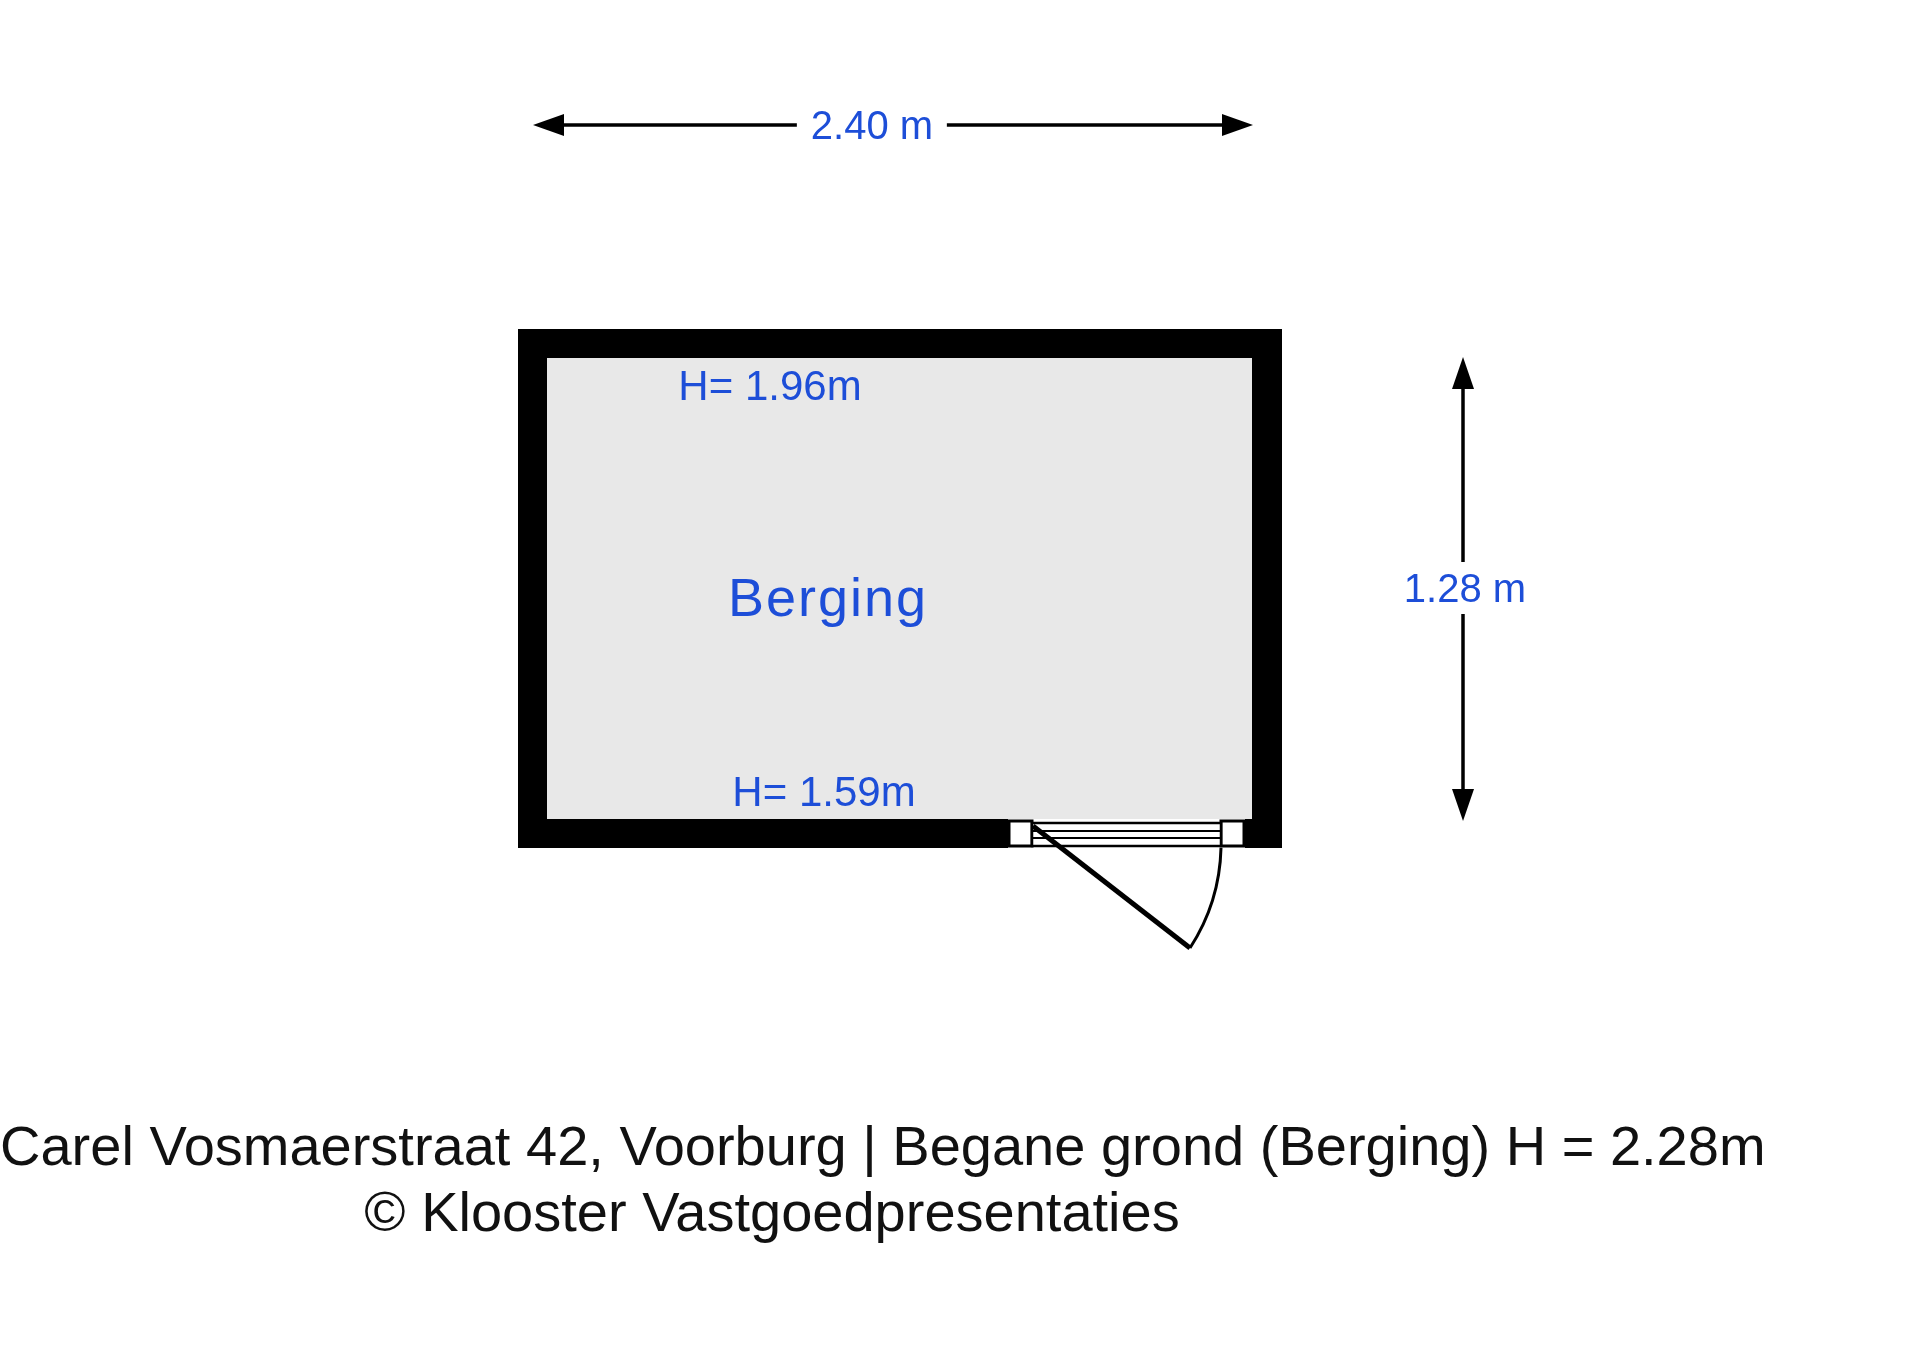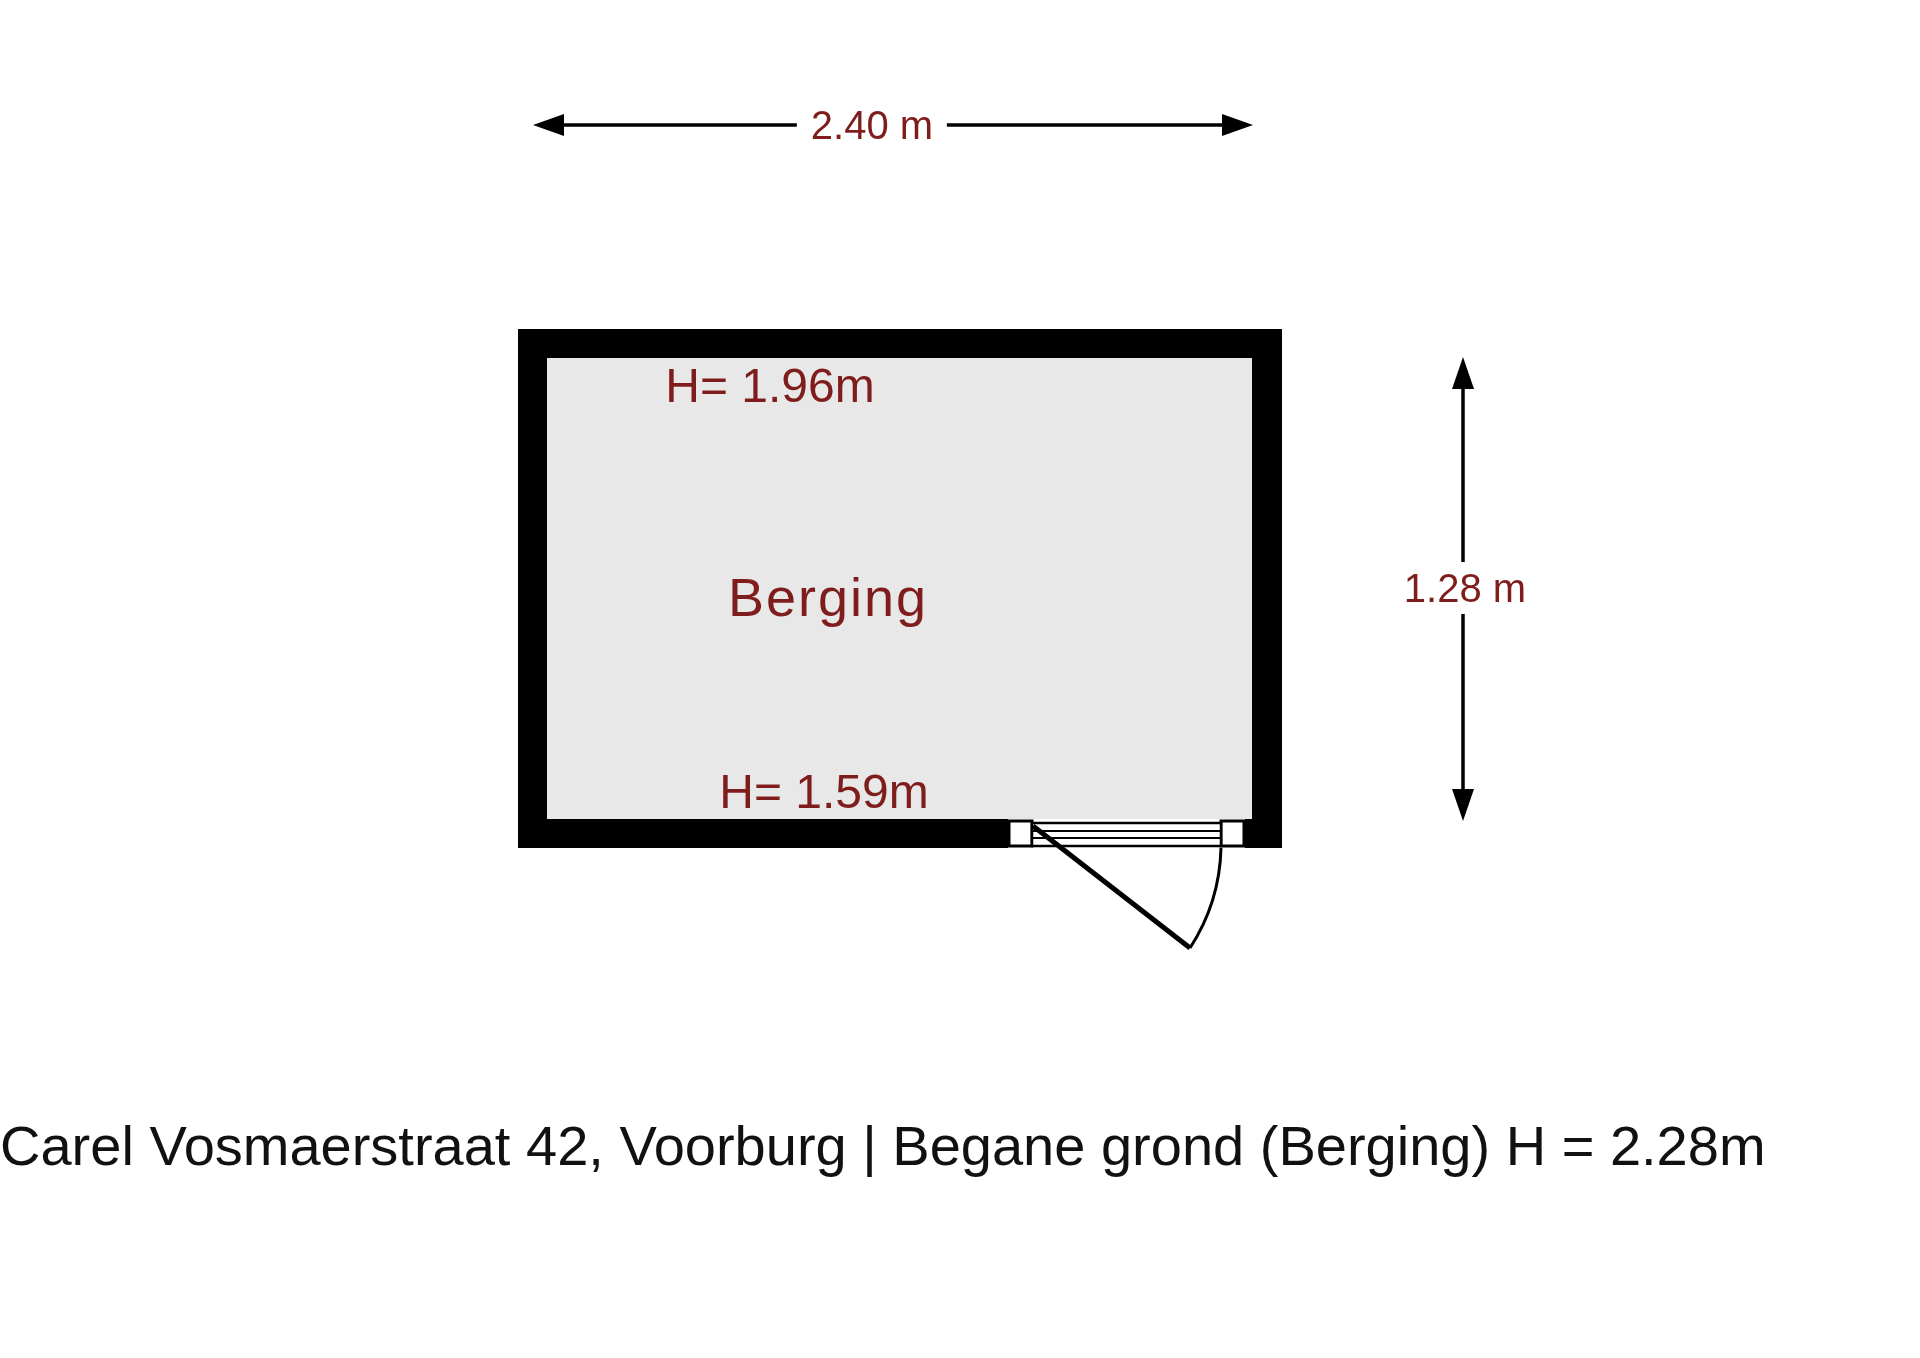--- a/index.html
+++ b/index.html
@@ -19,30 +19,30 @@
     position: absolute;
     left: 0;
     top: 0;
     width: 1920px;
     height: 1358px;
   }
   .label {
     position: absolute;
     transform: translate(-50%, -50%);
     white-space: nowrap;
-    color: #7f1d1d;
+    color: #1d4ed8;
     line-height: 1;
   }
   .dim-label {
     font-size: 40px;
     background: #ffffff;
     padding: 6px 14px;
   }
   .room-height-label {
-    font-size: 48px;
+    font-size: 42px;
   }
   .room-name-label {
     font-size: 54px;
     letter-spacing: 2px;
   }
   .caption {
     position: absolute;
     left: 0;
     width: 1544px;
     text-align: center;
@@ -99,14 +99,15 @@
   <div class="label dim-label" style="left: 1465px; top: 588px;">1.28 m</div>
 
   <div class="label room-height-label" style="left: 770px; top: 386px;">H= 1.96m</div>
 
   <div class="label room-name-label" style="left: 828px; top: 597px;">Berging</div>
 
   <div class="label room-height-label" style="left: 824px; top: 792px;">H= 1.59m</div>
 
   <div class="caption caption-line1">Carel Vosmaerstraat 42, Voorburg | Begane grond (Berging) H = 2.28m</div>
 
+  <div class="caption caption-line2">© Klooster Vastgoedpresentaties</div>
 
 </div>
 
 </body></html>

